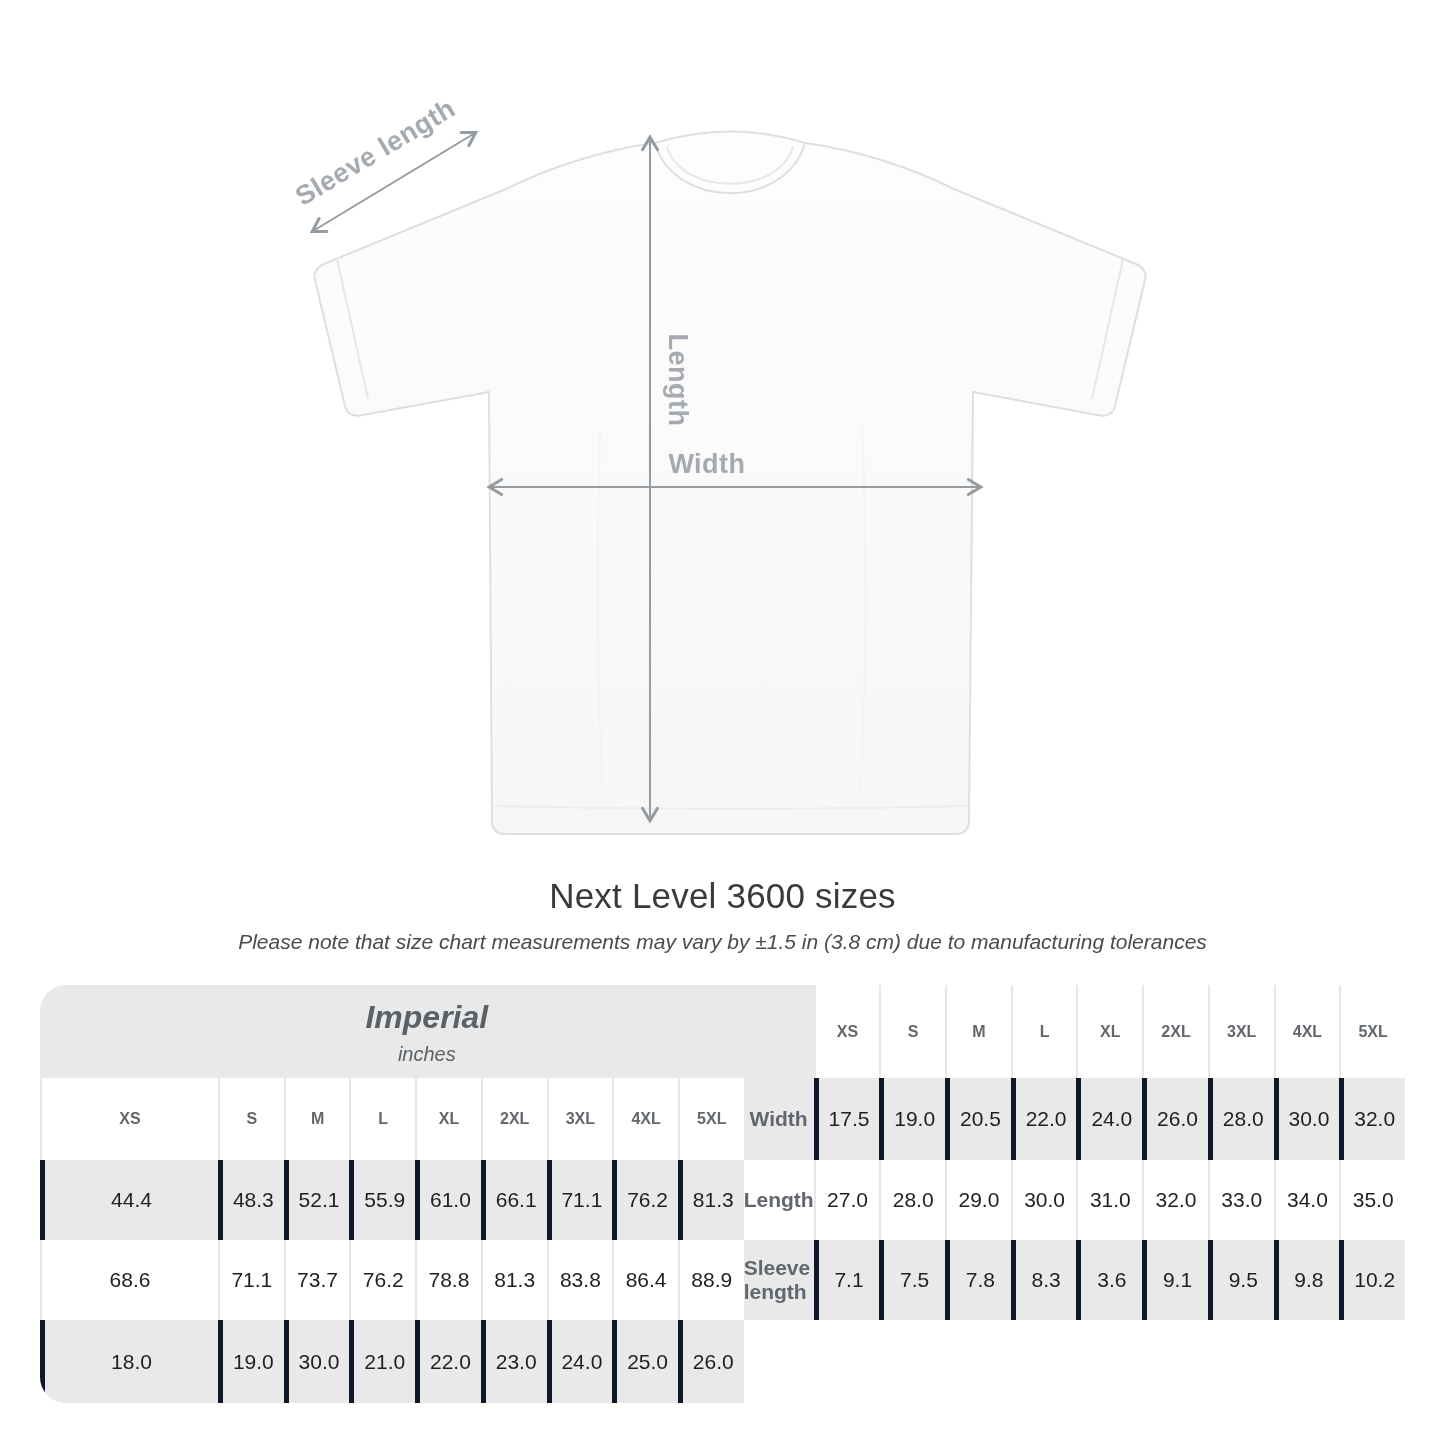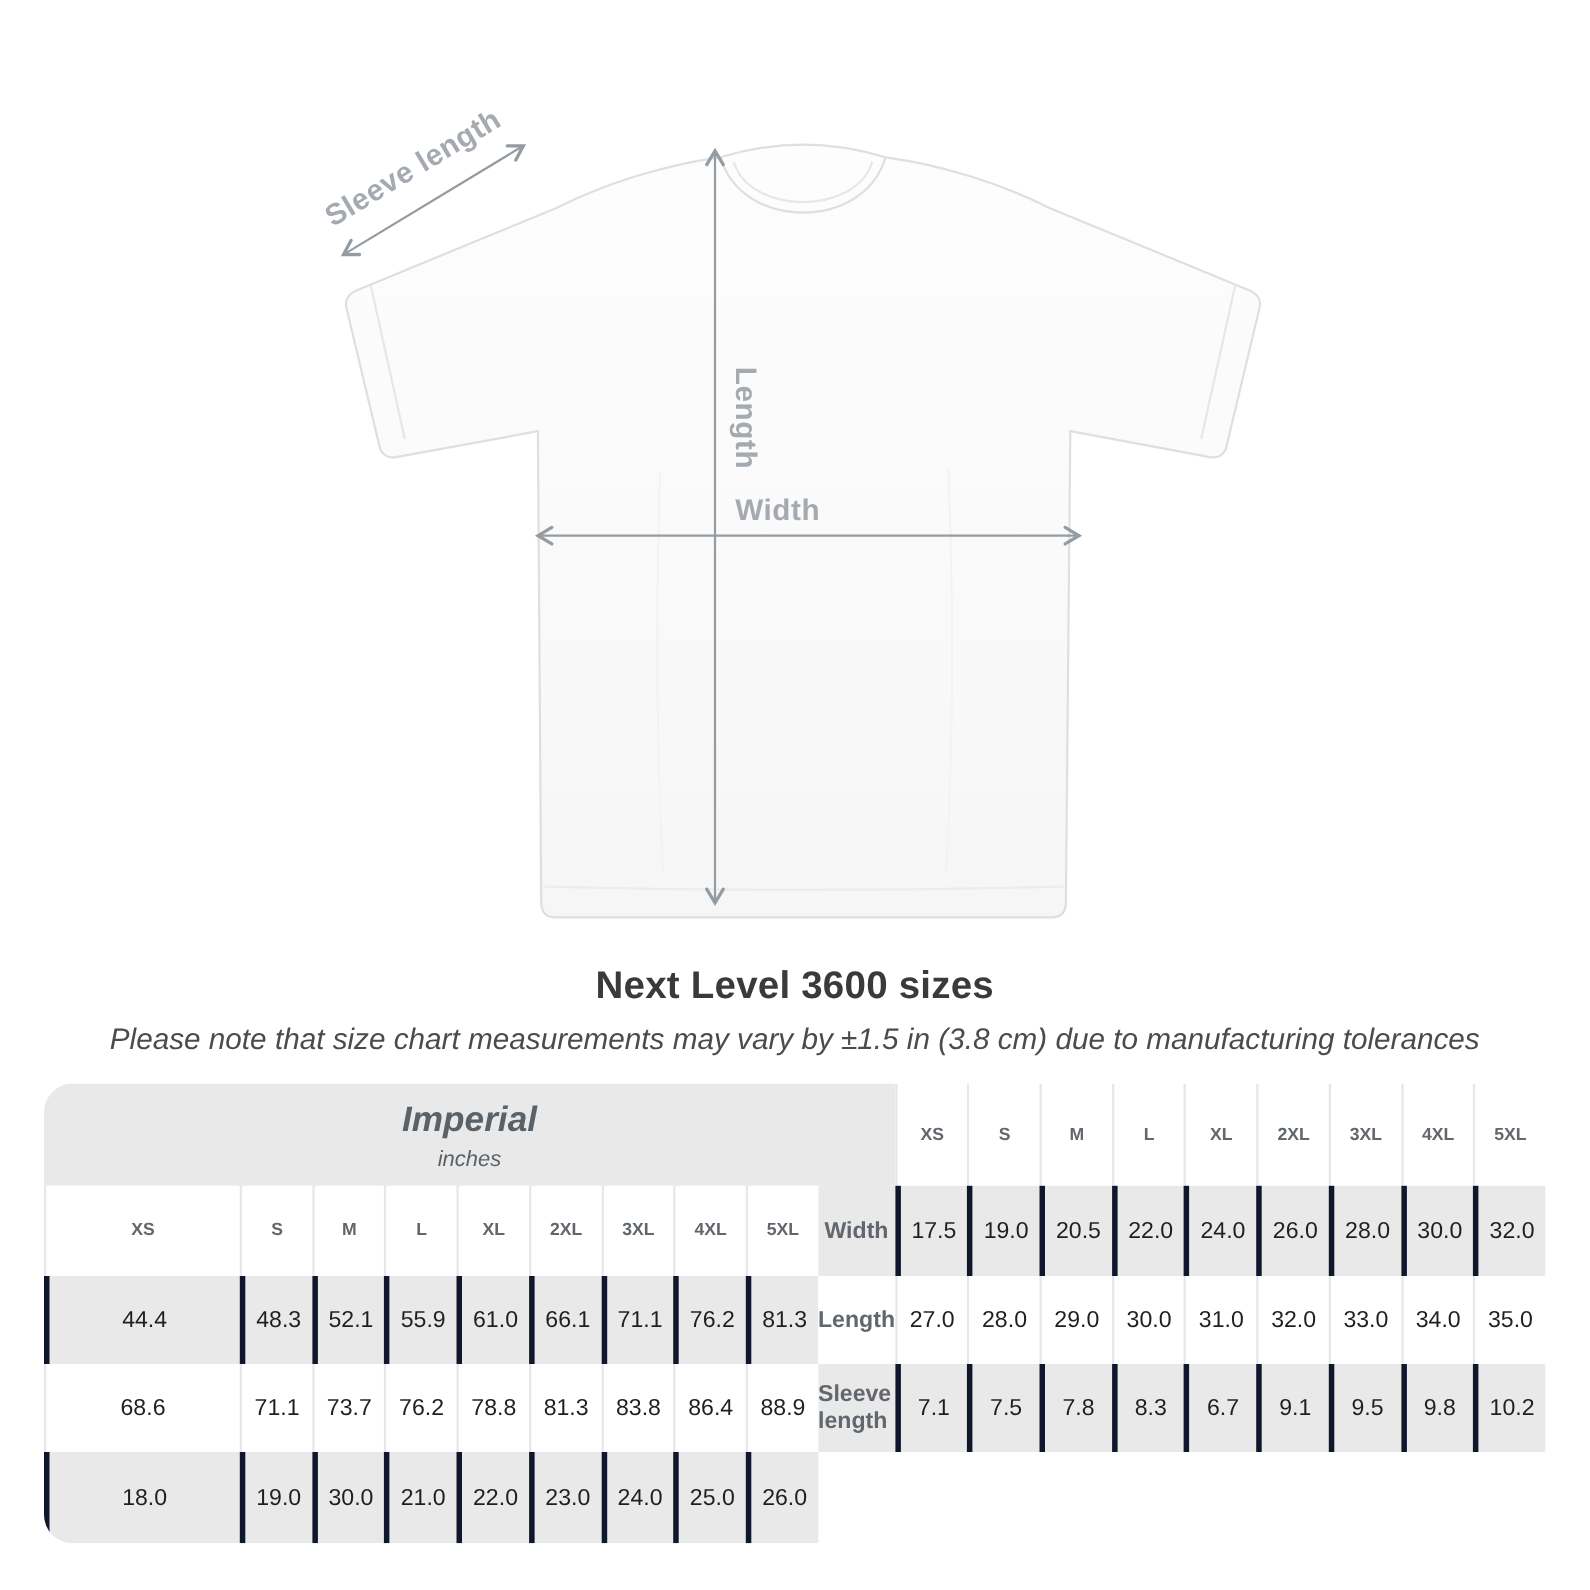--- a/index.html
+++ b/index.html
@@ -10,25 +10,25 @@
   
   .diagram{position:absolute;left:0;top:0;width:1445px;height:880px;}
   .diagram svg{display:block;}
   .diag-label{
     font-family:"Liberation Sans", sans-serif;
     font-weight:bold;font-size:27px;fill:#a4aaaf;letter-spacing:.5px;
   }
   
   .page-title{
     position:absolute;left:0;top:876px;width:1445px;text-align:center;
-    font-size:35px;font-weight:bold;color:#3a3a3a;letter-spacing:.2px;
+    font-size:35px;font-weight:normal;color:#3a3a3a;letter-spacing:.2px;
   }
   .page-note{
     position:absolute;left:0;top:930px;width:1445px;text-align:center;
-    font-size:27px;font-style:italic;color:#4b4b4b;
+    font-size:21px;font-style:italic;color:#4b4b4b;
   }
   
   .tbl{
     position:absolute;left:40px;top:985px;width:1365px;height:418px;
     border-radius:26px;overflow:hidden;background:#ffffff;
   }
   .grid{
     display:grid;width:100%;height:100%;
     grid-template-columns:178px repeat(18, 1fr);
     grid-template-rows:93px 82px 80px 80px 83px;
@@ -173,21 +173,21 @@
       <div class="c w b">81.3</div>
       <div class="c w b">83.8</div>
       <div class="c w b">86.4</div>
       <div class="c w b">88.9</div>
 
       <div class="c g lab">Sleeve length</div>
       <div class="c g b">7.1</div>
       <div class="c g b">7.5</div>
       <div class="c g b">7.8</div>
       <div class="c g b">8.3</div>
-      <div class="c g b">6.7</div>
+      <div class="c g b">3.6</div>
       <div class="c g b">9.1</div>
       <div class="c g b">9.5</div>
       <div class="c g b">9.8</div>
       <div class="c g b">10.2</div>
       <div class="c g b">18.0</div>
       <div class="c g b">19.0</div>
       <div class="c g b">30.0</div>
       <div class="c g b">21.0</div>
       <div class="c g b">22.0</div>
       <div class="c g b">23.0</div>

